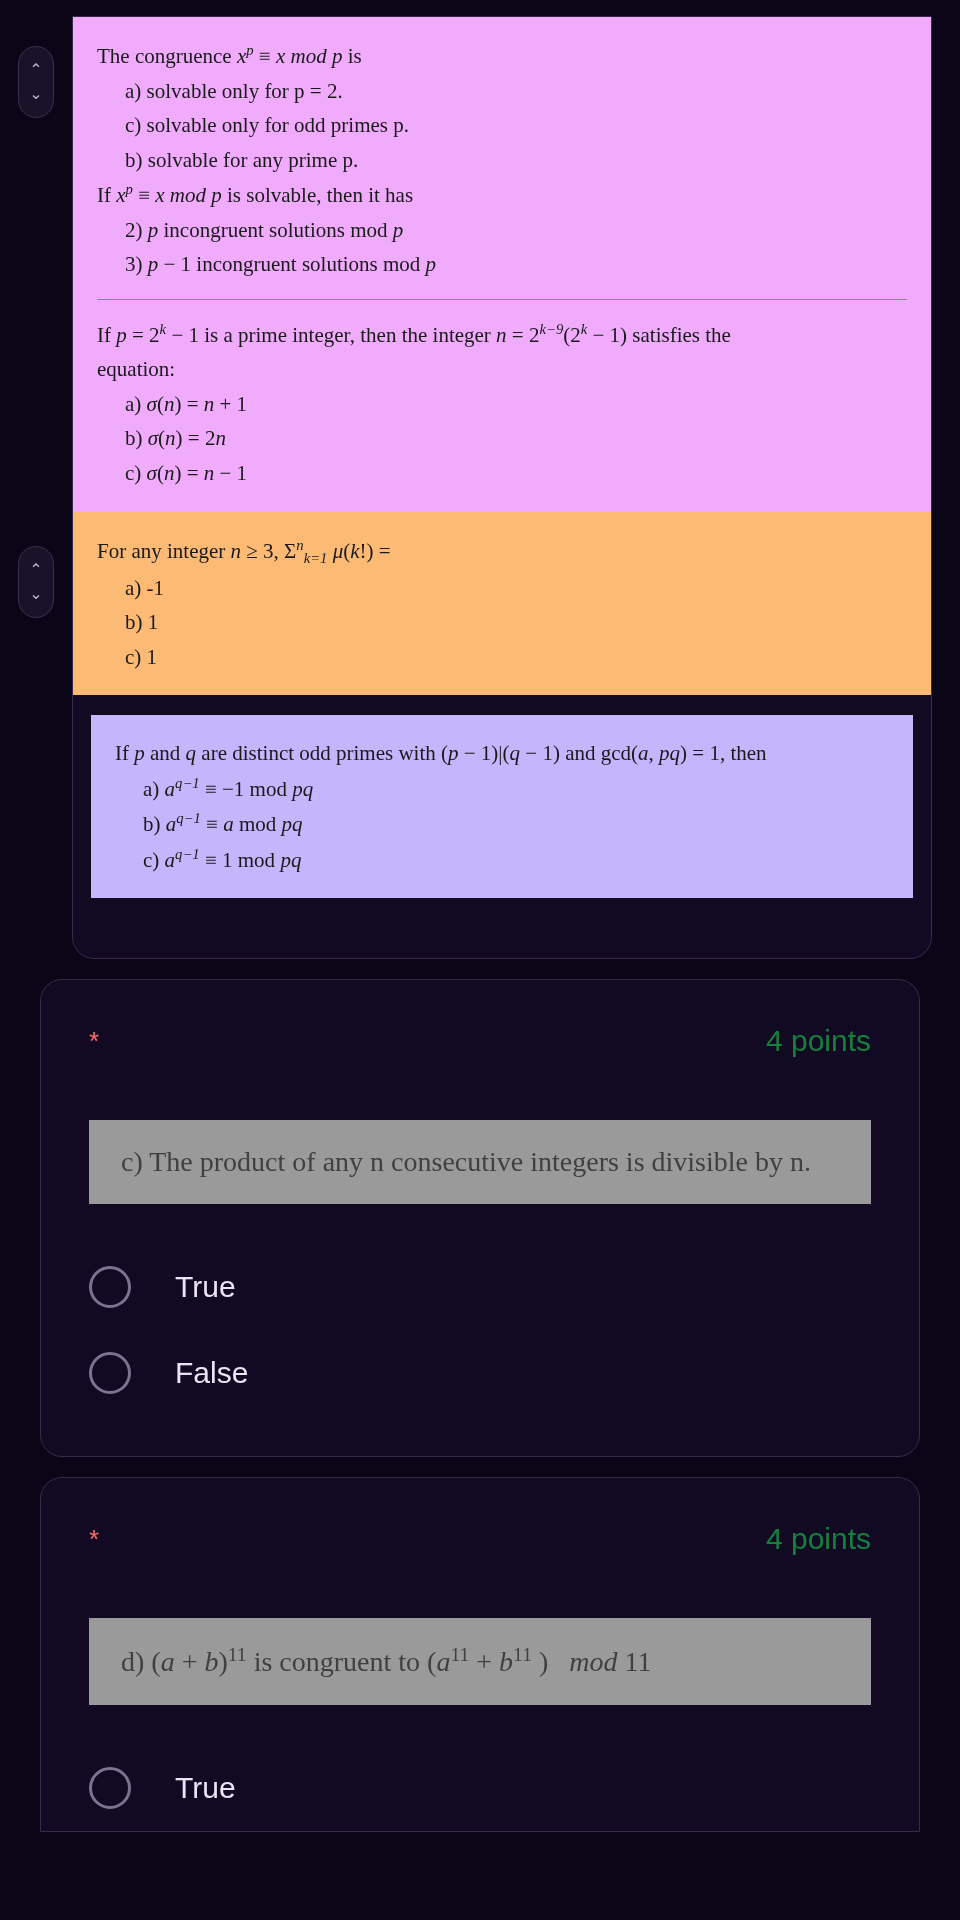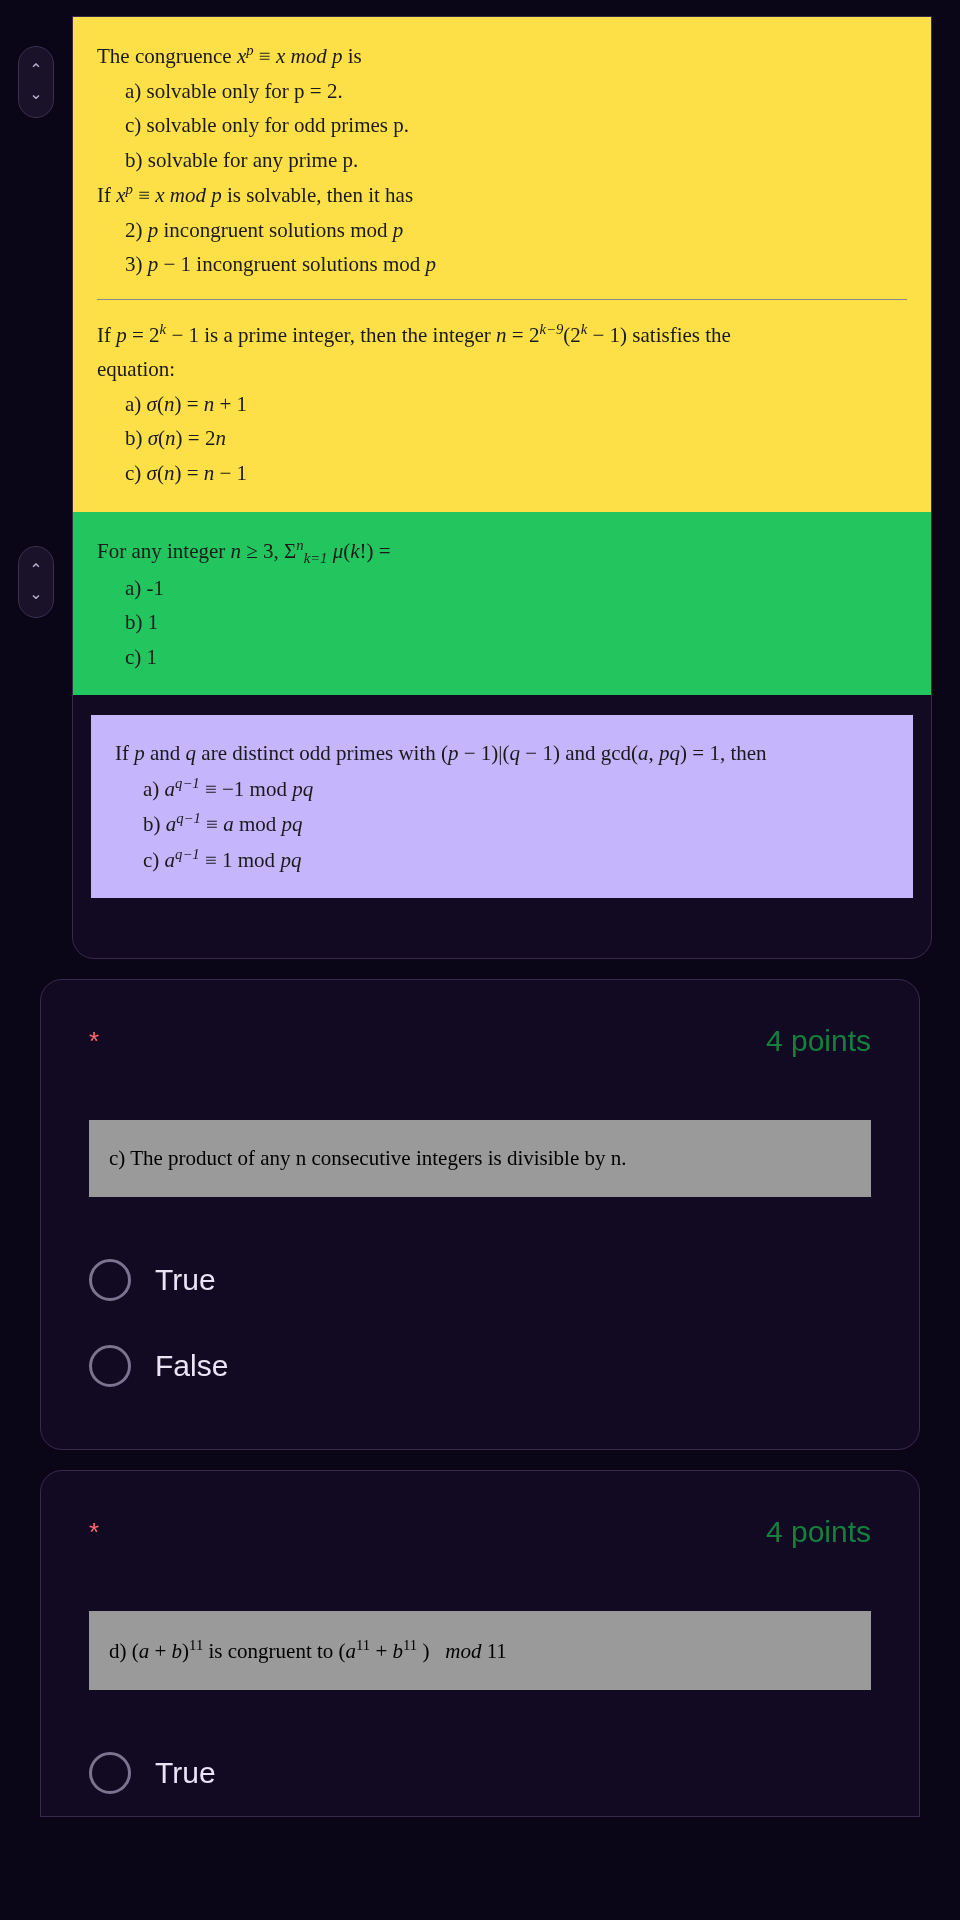--- a/index.html
+++ b/index.html
@@ -47,21 +47,21 @@
   .q-block {
     background: #d8d8d8;
     color: #1a1a1a;
     margin: 0;
     padding: 20px 24px;
     font-family: 'Times New Roman', serif;
     font-size: 21px;
     line-height: 1.55;
   }
   .q-block.dark {
-    background: #22c55e;
+    background: #fdba74;
     color: #1a1a1a;
   }
   .q-block .indent {
     padding-left: 28px;
   }
   .q-block p { margin: 2px 0; }
   .divider {
     border-top: 1px solid #888;
     margin: 18px 0;
   }
@@ -76,33 +76,33 @@
     color: #ff6b6b;
     font-size: 26px;
   }
   .points {
     color: #15803d;
     font-size: 30px;
     font-weight: 400;
   }
   .stmt-block {
     background: #9a9a9a;
-    color: #000000;
+    color: #404040;
     margin: 18px 48px 30px 48px;
-    padding: 26px 20px;
+    padding: 26px 32px;
     font-family: 'Times New Roman', serif;
-    font-size: 21px;
+    font-size: 28px;
   }
   .options {
     padding: 10px 48px 40px 48px;
   }
   .option {
     display: flex;
     align-items: center;
-    gap: 24px;
+    gap: 44px;
     padding: 22px 0;
   }
   .radio {
     width: 42px;
     height: 42px;
     border: 3px solid #7a7490;
     border-radius: 50%;
     flex-shrink: 0;
   }
   .option-label {
@@ -129,21 +129,21 @@
   </div>
 
   <div class="scroll-tab" style="top:530px">
     <span class="chev">⌃</span>
     <span class="chev">⌄</span>
   </div>
 
   <div class="card" style="margin-top:16px; border-top-left-radius:0; border-top-right-radius:0; margin-left:72px; margin-right:28px;">
     <div class="card-body">
 
-      <div class="q-block block-inset" style="background:#fde047;">
+      <div class="q-block block-inset" style="background:#f0abfc;">
         <p>
           <span>The congruence </span><span class="it">x</span><span class="sup it">p</span> ≡ <span class="it">x</span> <span class="it">mod p</span><span> is</span>
         </p>
         <div class="indent">
           <p>a)  solvable only for p = 2.</p>
           <p>c)  solvable only for odd primes p.</p>
           <p>b)  solvable for any prime p.</p>
         </div>
         <p>
           <span>If  </span><span class="it">x</span><span class="sup it">p</span> ≡ <span class="it">x</span> <span class="it">mod p</span><span> is solvable, then it has</span>

